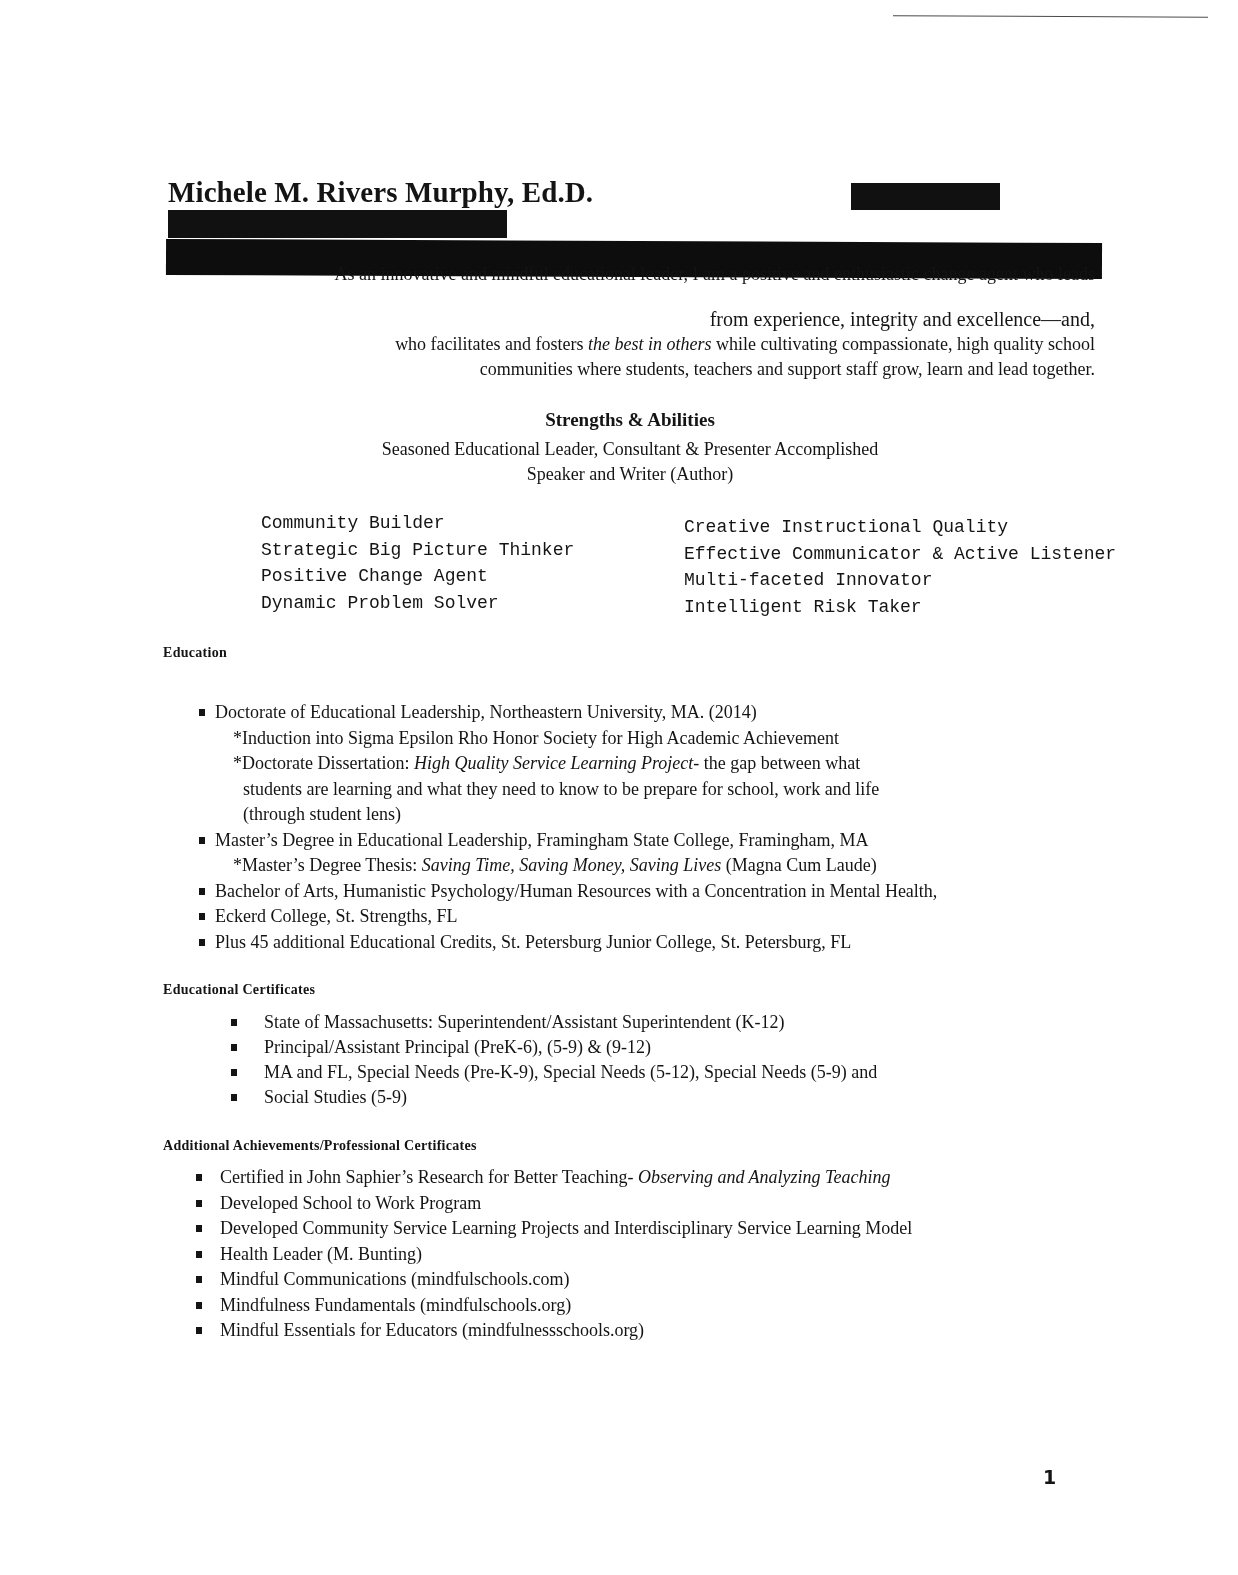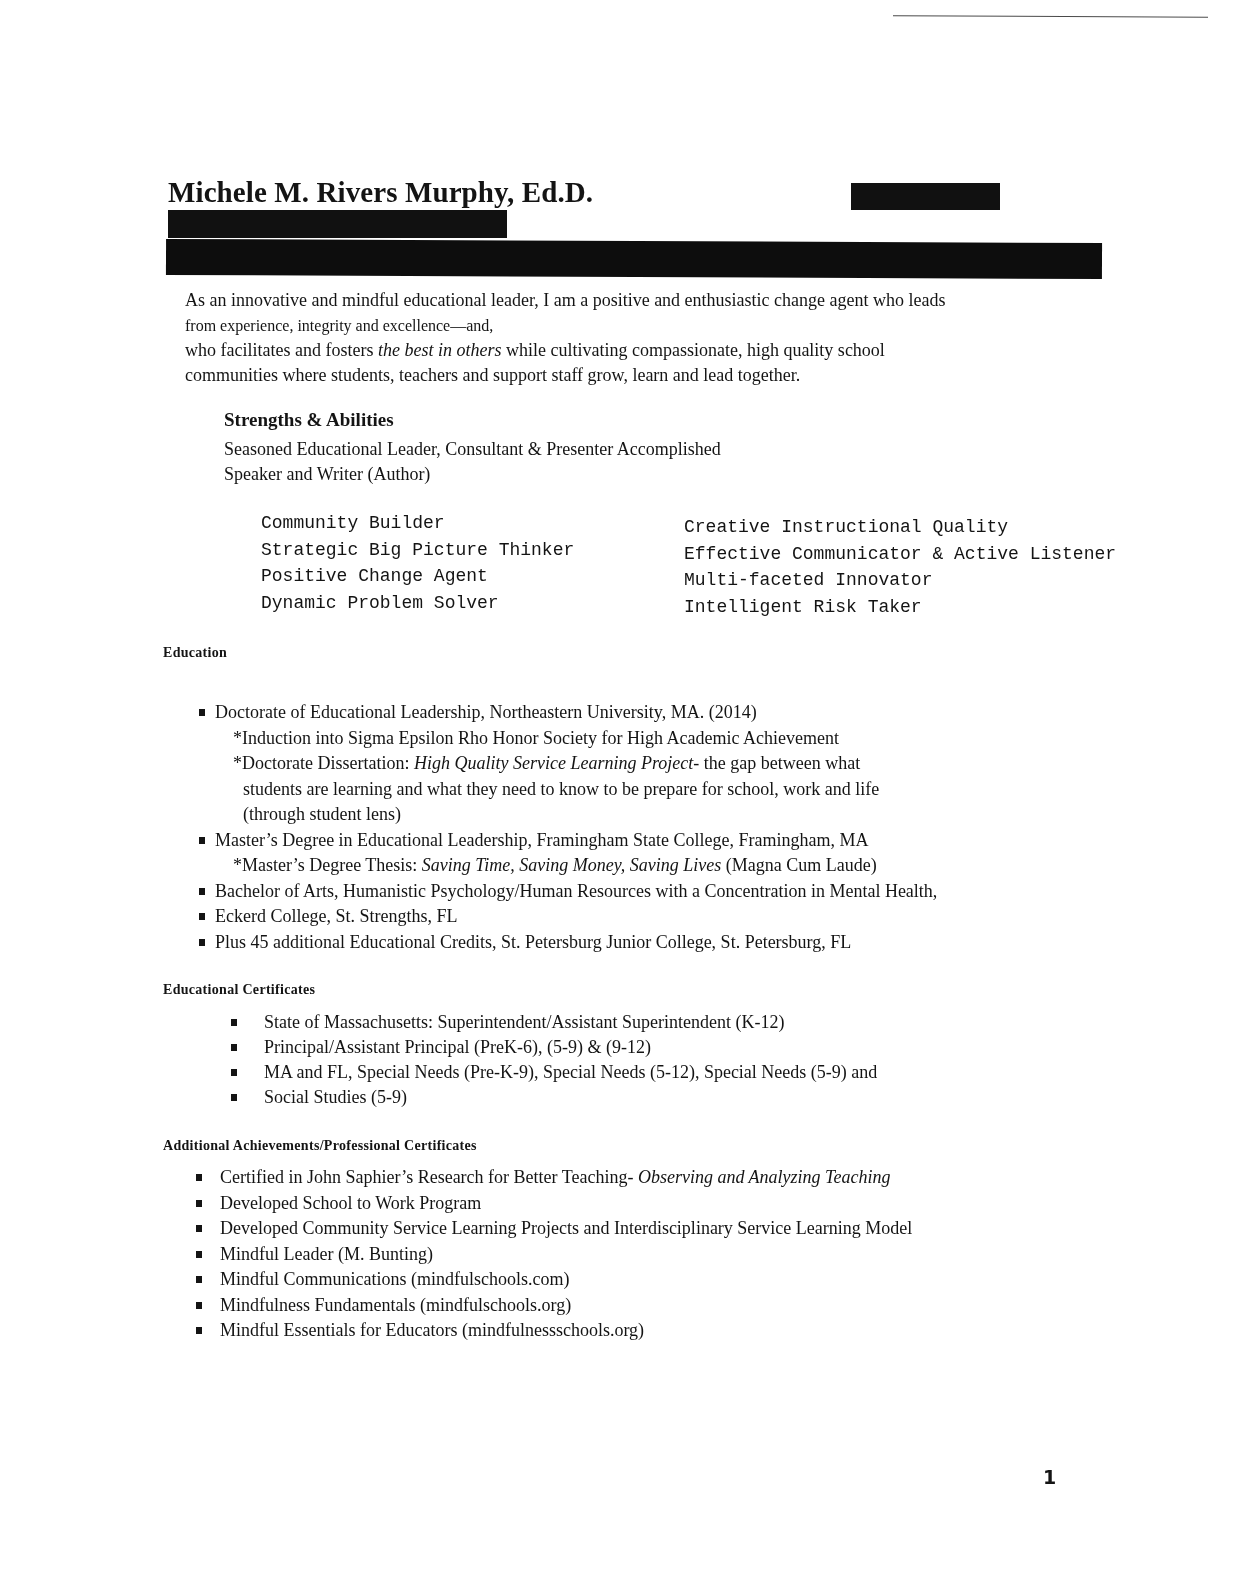--- a/index.html
+++ b/index.html
@@ -13,27 +13,27 @@
     }
     .name {
       position: absolute; left: 168px; top: 176px;
       font-size: 29px; font-weight: bold; letter-spacing: 0.1px;
     }
     .redact { position: absolute; background: #111111; }
     .r1 { left: 851px; top: 183px; width: 149px; height: 27px; }
     .r2 { left: 168px; top: 210px; width: 339px; height: 28px; }
     .r3 { left: 166px; top: 241px; width: 936px; height: 36px; transform: rotate(0.25deg); background: #0d0d0d; }
     .intro {
-      position: absolute; left: 185px; top: 288px; width: 910px;
-      font-size: 18px; line-height: 25px;
+      position: absolute; left: 185px; top: 262px; width: 910px;
+      font-size: 18px; line-height: 25px; text-align: right;
     }
-    .intro .small { font-size: 16px; }
+    .intro .small { font-size: 20px; margin-top: 20px; }
     .intro i { font-style: italic; }
     .center {
-      position: absolute; left: 224px; width: 780px; text-align: left;
+      position: absolute; left: 240px; width: 780px; text-align: center;
     }
     .sa-title { top: 409px; font-size: 19px; font-weight: bold; }
     .sa-sub { top: 437px; font-size: 18px; line-height: 25px; }
     .col {
       position: absolute; font-size: 18px; line-height: 26.5px; font-family: Liberation Mono, monospace;
     }
     .col-left { left: 261px; top: 510px; }
     .col-right { left: 684px; top: 514px; }
     .section-head {
       position: absolute; left: 163px; font-size: 14px; font-weight: bold; letter-spacing: 0.3px;
@@ -119,19 +119,19 @@
   <li><span class="bullet"></span><span>Principal/Assistant Principal (PreK-6), (5-9) &amp; (9-12)</span></li>
   <li><span class="bullet"></span><span>MA and FL, Special Needs (Pre-K-9), Special Needs (5-12), Special Needs (5-9) and</span></li>
   <li><span class="bullet"></span><span>Social Studies (5-9)</span></li>
 </ul>
 
 <div class="section-head sh-add">Additional Achievements/Professional Certificates</div>
 <ul class="blist add-list">
   <li><span class="bullet"></span><span>Certified in John Saphier’s Research for Better Teaching- </span><i>Observing and Analyzing Teaching</i></li>
   <li><span class="bullet"></span><span>Developed School to Work Program</span></li>
   <li><span class="bullet"></span><span>Developed Community Service Learning Projects and Interdisciplinary Service Learning Model</span></li>
-  <li><span class="bullet"></span><span>Mindful Leader (M. Bunting)</span></li>
+  <li><span class="bullet"></span><span>Health Leader (M. Bunting)</span></li>
   <li><span class="bullet"></span><span>Mindful Communications (mindfulschools.com)</span></li>
   <li><span class="bullet"></span><span>Mindfulness Fundamentals (mindfulschools.org)</span></li>
   <li><span class="bullet"></span><span>Mindful Essentials for Educators (mindfulnessschools.org)</span></li>
 </ul>
 
 <div class="page-num">1</div>
 
 </body></html>

